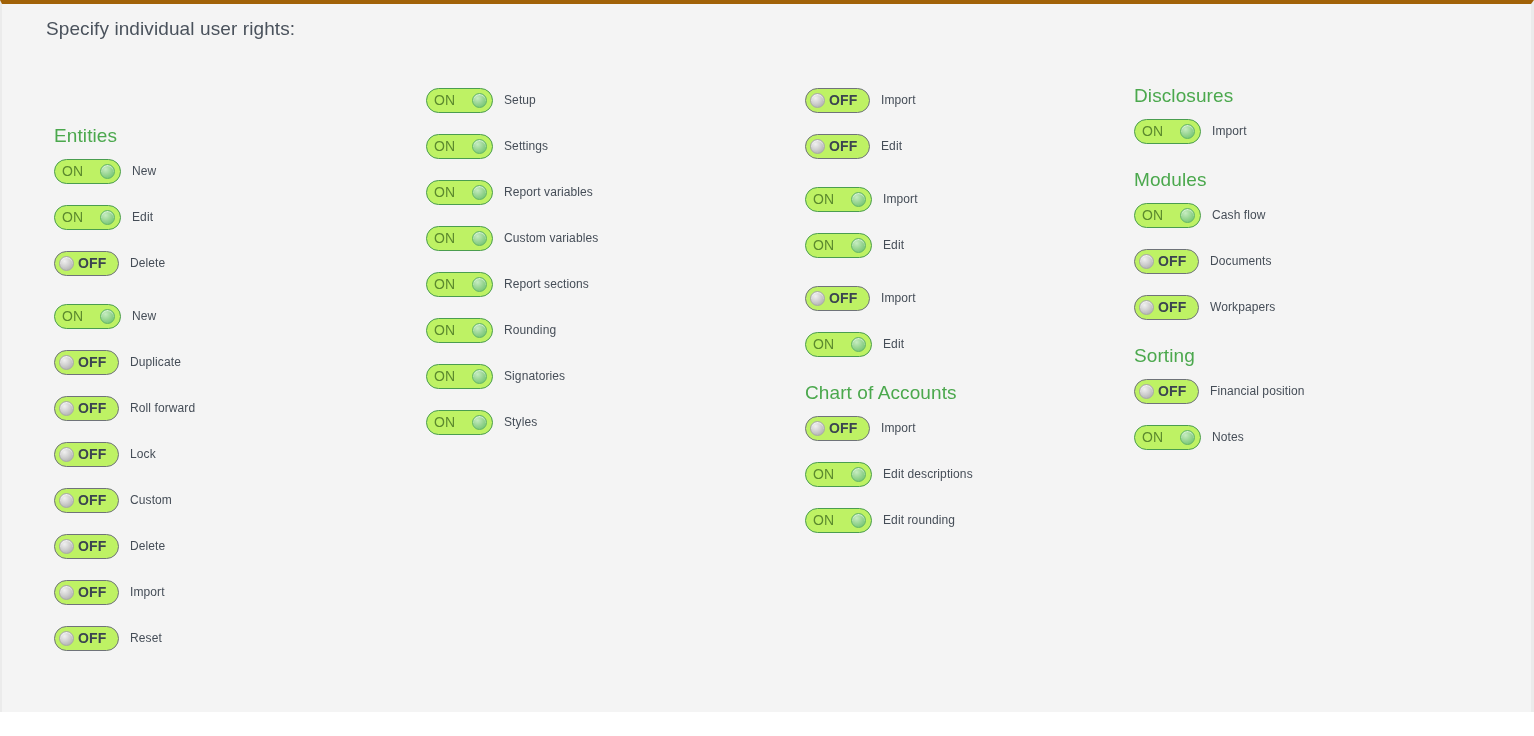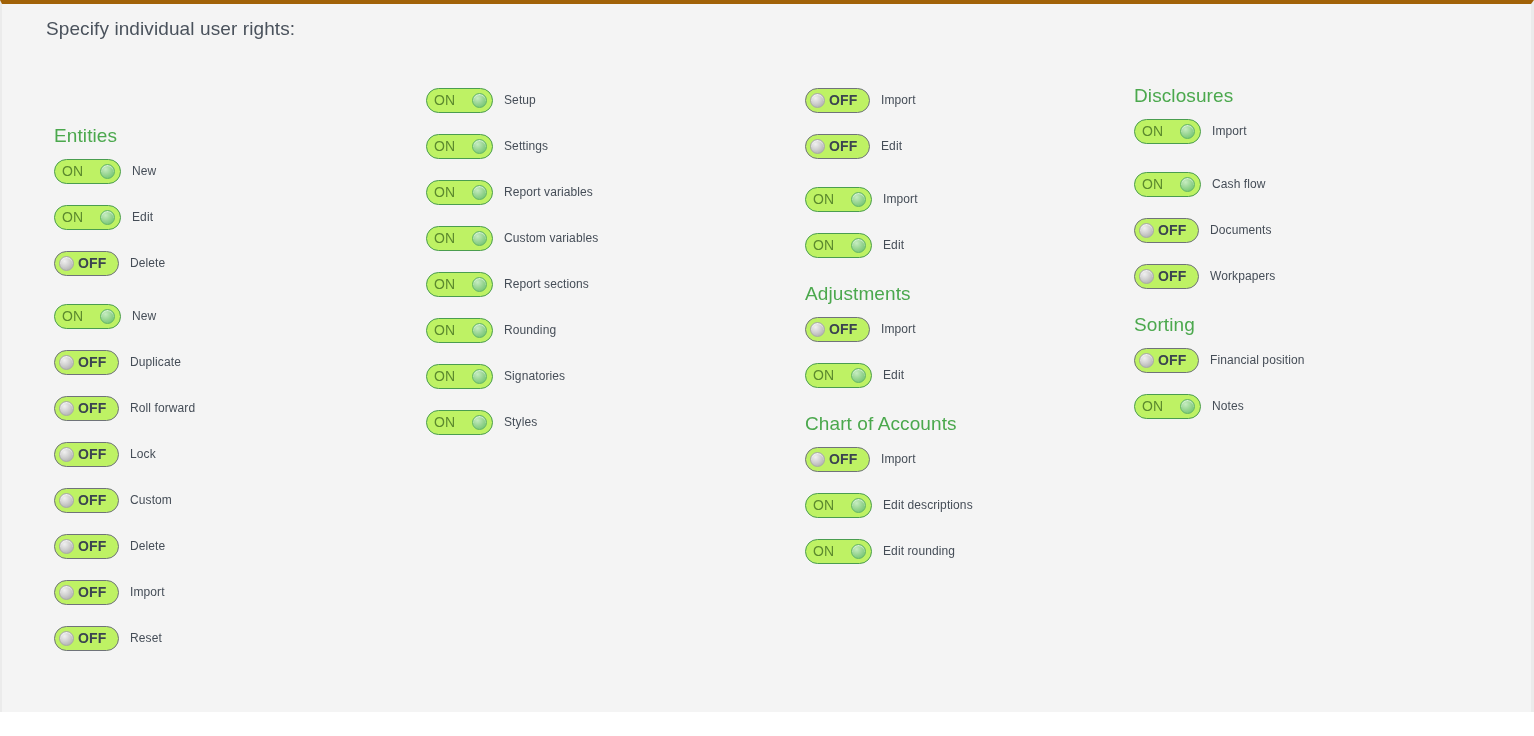--- a/index.html
+++ b/index.html
@@ -314,21 +314,20 @@
         </div>
         <div class="row">
           <div class="toggle on" role="switch" aria-checked="true">
             <span class="state">ON</span>
             <span class="knob"></span>
           </div>
           <span class="row-label">Edit</span>
         </div>
       </div>
       <div class="group">
-        <div class="group-title">Adjustments</div>
         <div class="row">
           <div class="toggle off" role="switch" aria-checked="false">
             <span class="knob"></span>
             <span class="state">OFF</span>
           </div>
           <span class="row-label">Import</span>
         </div>
         <div class="row">
           <div class="toggle on" role="switch" aria-checked="true">
             <span class="state">ON</span>
@@ -367,20 +366,21 @@
         <div class="group-title">Disclosures</div>
         <div class="row">
           <div class="toggle on" role="switch" aria-checked="true">
             <span class="state">ON</span>
             <span class="knob"></span>
           </div>
           <span class="row-label">Import</span>
         </div>
       </div>
       <div class="group">
+        <div class="group-title">Modules</div>
         <div class="row">
           <div class="toggle on" role="switch" aria-checked="true">
             <span class="state">ON</span>
             <span class="knob"></span>
           </div>
           <span class="row-label">Cash flow</span>
         </div>
         <div class="row">
           <div class="toggle off" role="switch" aria-checked="false">
             <span class="knob"></span>

